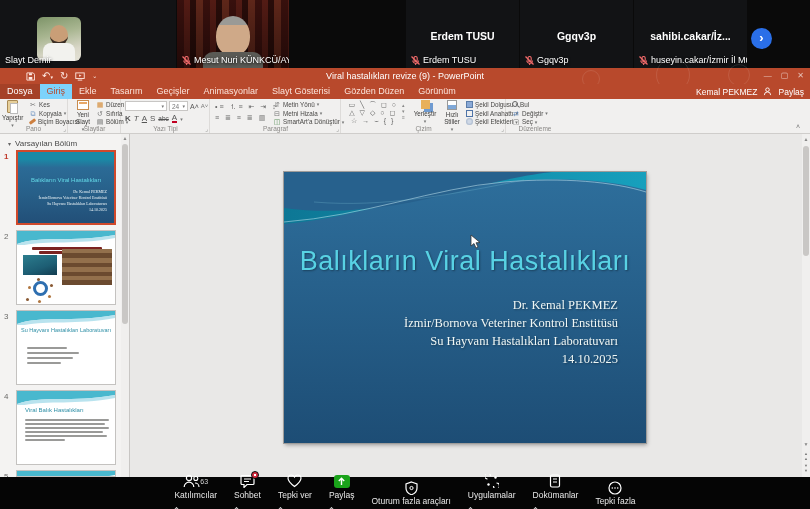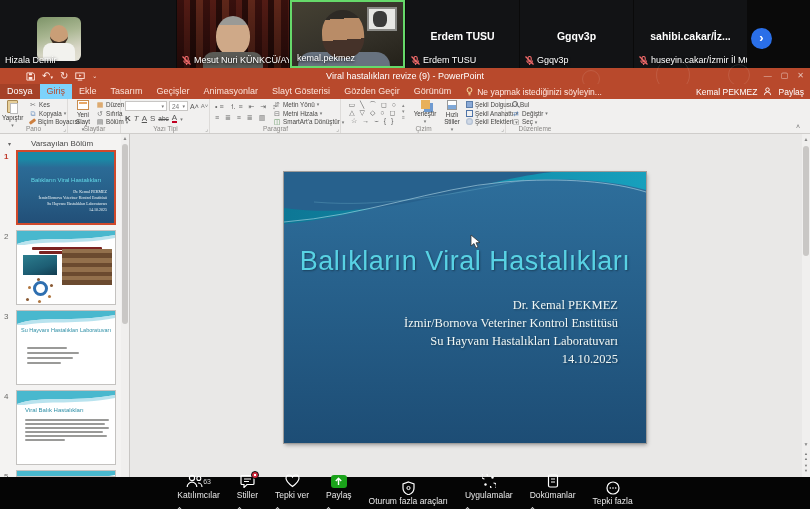--- a/index.html
+++ b/index.html
@@ -83,21 +83,21 @@
   .mini-sq-fill { display:inline-block; width:7px; height:7px; background:#8aa9d6; border:1px solid #5b7daa; }
   .mini-sq-line { display:inline-block; width:7px; height:7px; border:1.5px solid #4f74a8; }
   .mini-circ-fx { display:inline-block; width:7px; height:7px; border-radius:50%; background:radial-gradient(circle,#cfd8e6 30%,#8fa3bd); }
   .mag { display:inline-block; width:6px; height:6px; border:1.2px solid #666; border-radius:50%; position:relative; }
   .mag::after { content:""; position:absolute; left:4px; top:4px; width:3px; height:1.2px; background:#666; transform:rotate(40deg); }
   .ribbon-collapse { position:absolute; right:10px; bottom:3px; font-size:7px; color:#777; }
 
   
   .workarea { position:absolute; left:0; top:66px; width:810px; height:343px; background:#e9e8e7; }
   .thumbpanel { position:absolute; left:0; top:0; width:130px; height:343px; background:#f4f3f2; }
-  .section-hdr { position:absolute; left:8px; top:5px; font-size:8px; color:#4a4a4a; display:flex; gap:20px; align-items:center; }
+  .section-hdr { position:absolute; left:8px; top:5px; font-size:8px; color:#4a4a4a; display:flex; gap:4px; align-items:center; }
   .section-hdr .tri { font-size:6px; color:#666; }
   .thumb { position:absolute; left:16px; width:100px; height:75px; background:#fff; border:1px solid #c4c2c0; overflow:hidden; }
   .thumb.selected { border:2px solid #d0492c; }
   .thumb-num { position:absolute; left:4px; width:10px; font-size:8px; color:#6a6a68; }
   .thumb-num.sel { color:#c0392b; font-weight:bold; }
   .t-blue { background:linear-gradient(180deg,#1a8aa6 0%,#1a8aa6 10%,#2b6b96 22%,#275f88 60%,#224f78 100%); }
   .t1-title { position:absolute; left:0; right:0; top:25px; text-align:center; font-size:6px; color:#63d8e6; }
   .t1-sub { position:absolute; right:7px; top:37px; text-align:right; font-family:"Liberation Serif",serif;
     font-size:4px; line-height:6px; color:#eef6f8; }
   .waveTop { position:absolute; left:0; top:0; width:100%; height:14px; }
@@ -158,45 +158,36 @@
 <div id="stage">
 
   <div id="video-strip">
 
     <div class="tile" style="left:0;width:176px">
       <div class="cam-thumb">
           <div class="head"></div>
           <div class="shirt"></div>
         </div>
       <div class="vlabel">
-          <span>Hizala Demir</span>
+          <span>Slayt Demir</span>
         </div>
     </div>
 
     <div class="tile" style="left:177px;width:112px">
       <div class="bookshelf"></div>
       <div class="head-m"></div>
         <div class="body-m"></div>
       <div class="vlabel">
         <svg class="mic-off" viewBox="0 0 9 9">
             <use href="#micoff"></use>
           </svg>
         <span>Mesut Nuri KÜNKCÜ/AYDIN</span>
       </div>
     </div>
 
-    <div class="tile speaking" style="left:290px;width:115px">
-      <div class="kemal-bg"></div>
-      <div class="kemal-frame"></div>
-      <div class="body-k"></div>
-        <div class="head-k"></div>
-      <div class="vlabel">
-          <span>kemal.pekmez</span>
-        </div>
-    </div>
 
     <div class="tile" style="left:406px;width:113px">
       <div class="center-name">Erdem TUSU</div>
       <div class="vlabel">
         <svg class="mic-off" viewBox="0 0 9 9">
             <use href="#micoff"></use>
           </svg>
         <span>Erdem TUSU</span>
       </div>
     </div>
@@ -256,30 +247,22 @@
     </div>
 
     <div class="tabrow">
       <div class="tab file">Dosya</div>
       <div class="tab active">Giriş</div>
       <div class="tab">Ekle</div>
       <div class="tab">Tasarım</div>
       <div class="tab">Geçişler</div>
       <div class="tab">Animasyonlar</div>
       <div class="tab">Slayt Gösterisi</div>
-      <div class="tab">Gözden Geçir</div>
+      <div class="tab">Gözden Düzen</div>
       <div class="tab">Görünüm</div>
-      <div class="tellme">
-        <svg width="7" height="9" viewBox="0 0 7 9">
-          <circle cx="3.5" cy="3" r="2.4" fill="none" stroke="#ffe9a8" stroke-width="0.9"></circle>
-          <line x1="2.3" y1="6.4" x2="4.7" y2="6.4" stroke="#ffe9a8" stroke-width="0.9"></line>
-          <line x1="2.6" y1="7.8" x2="4.4" y2="7.8" stroke="#ffe9a8" stroke-width="0.9"></line>
-        </svg>
-        <span>Ne yapmak istediğinizi söyleyin...</span>
-      </div>
       <div class="acct">
         <span>Kemal PEKMEZ</span>
         <svg width="9" height="9" viewBox="0 0 10 10">
           <circle cx="5" cy="3" r="2" fill="none" stroke="#fff" stroke-width="1"></circle>
           <path d="M1.5,9 a3.5,3.5 0 0 1 7,0" fill="none" stroke="#fff" stroke-width="1"></path>
         </svg>
         <span>Paylaş</span>
       </div>
     </div>
 
@@ -583,21 +566,21 @@
     <div class="tbtn">
       <div class="tcol">
         <div class="ticon">
           <svg width="15" height="14" viewBox="0 0 15 14">
             <path d="M2,1.5 h11 a1,1 0 0 1 1,1 v7 a1,1 0 0 1 -1,1 H7 l-3,3 v-3 H2 a1,1 0 0 1 -1,-1 v-7 a1,1 0 0 1 1,-1 Z" fill="none" stroke="#fff" stroke-width="1.2"></path>
             <line x1="4" y1="5" x2="11" y2="5" stroke="#fff" stroke-width="1"></line>
             <line x1="4" y1="7.5" x2="9" y2="7.5" stroke="#fff" stroke-width="1"></line>
           </svg>
           <span class="badge"></span>
         </div>
-        <div class="tlabel">Stiller</div>
+        <div class="tlabel">Sohbet</div>
       </div>
       <span class="chev"></span>
     </div>
 
     <div class="tbtn">
       <div class="tcol">
         <div class="ticon">
           <svg width="15" height="14" viewBox="0 0 15 14">
             <path d="M7.5,12.5 C3,9 1,6.5 1,4.2 C1,2.4 2.4,1 4.2,1 C5.6,1 6.9,1.9 7.5,3 C8.1,1.9 9.4,1 10.8,1 C12.6,1 14,2.4 14,4.2 C14,6.5 12,9 7.5,12.5 Z" fill="none" stroke="#fff" stroke-width="1.2"></path>
           </svg>

